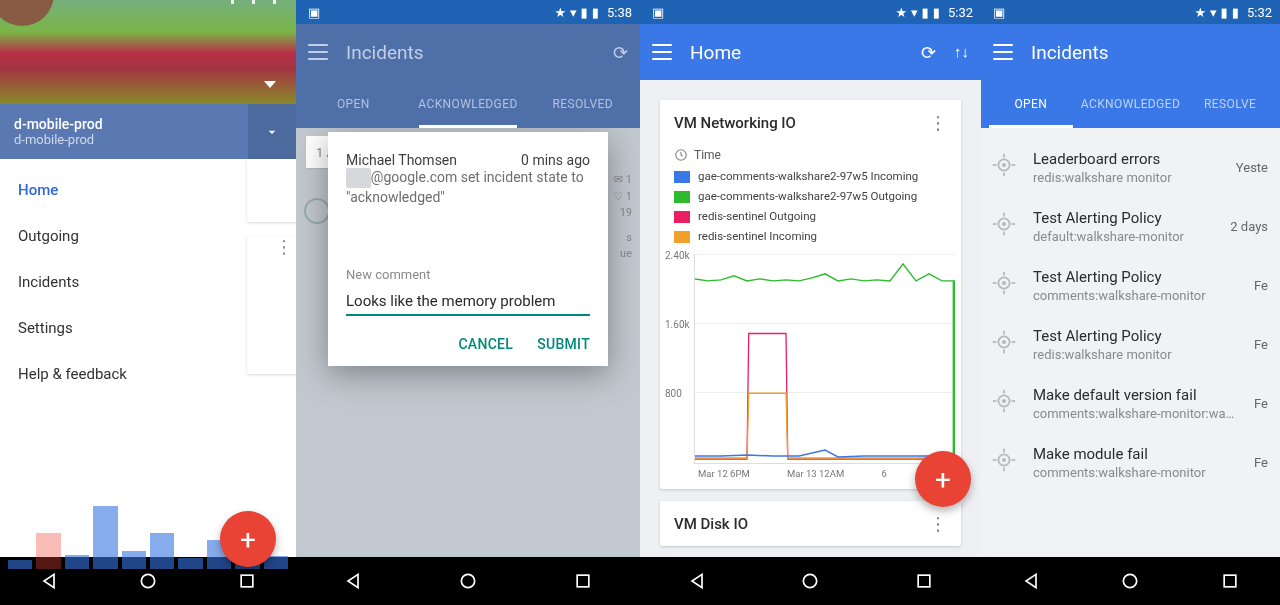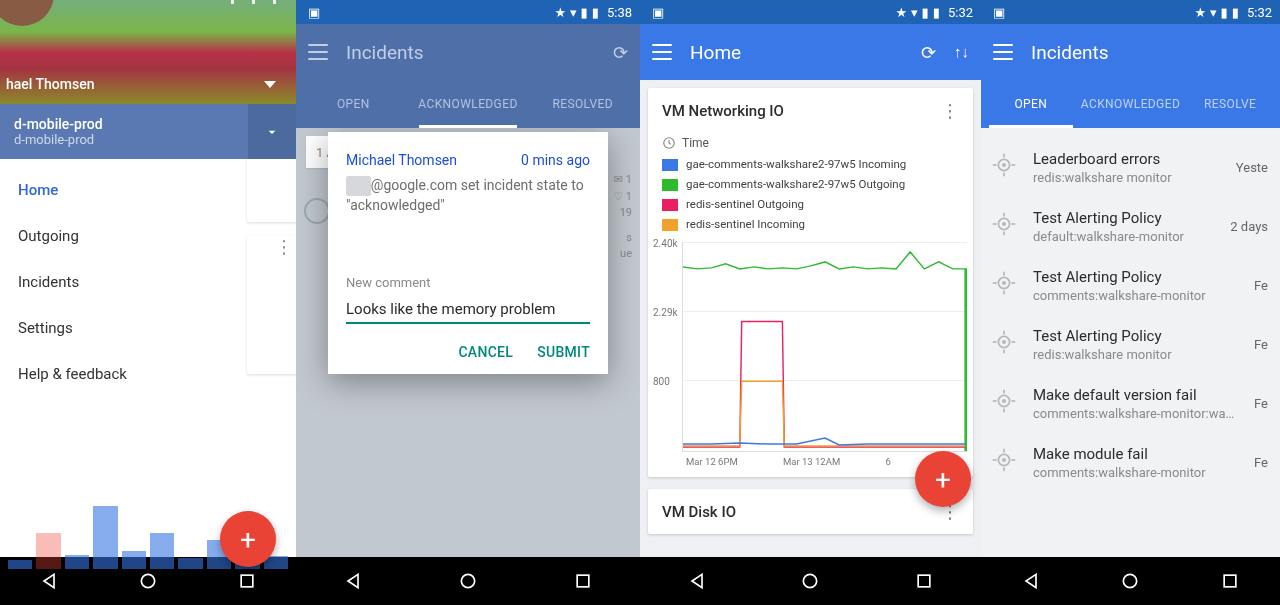--- a/index.html
+++ b/index.html
@@ -55,31 +55,31 @@
 .s1-chart{position:absolute;left:0;bottom:36px;right:0;height:90px;display:flex;align-items:flex-end;gap:4px;padding:0 8px;opacity:.6}
 .s1-chart span{flex:1;background:#3876e2}
 .s1-chart span.r{background:#e43;opacity:.6}
 
 
 .s2 .content{background:#c2c8cf}
 .s2-bar{position:absolute;top:8px;left:10px;right:50px;height:32px;background:#fff;border-radius:1px;box-shadow:0 1px 2px rgba(0,0,0,.1);display:flex;align-items:center;padding:0 10px;color:#888;font-size:13px}
 .s2-strip{position:absolute;right:8px;top:44px;width:34px;height:120px}
 .s2-ico{position:absolute;top:70px;left:8px;width:26px;height:26px;border:2px solid #9aa;border-radius:50%}
 .dialog{position:absolute;top:4px;left:32px;right:32px;background:#fff;box-shadow:0 8px 30px rgba(0,0,0,.35);padding:20px 18px 14px}
-.dialog .head{display:flex;color:#1d4ed8;font-size:14px;margin-bottom:8px}
+.dialog .head{display:flex;color:#404040;font-size:14px;}
 .dialog .head .who{flex:1}
 .dialog .body{color:#6e6e6e;font-size:14px;line-height:1.4;margin-bottom:16px}
 .blur{display:inline-block;background:#d6d8dc;color:transparent;border-radius:2px;padding:0 2px}
 .dialog .label{color:#8a8a8a;font-size:13px;margin-top:60px;margin-bottom:6px}
 .dialog input{width:100%;border:0;border-bottom:2px solid #00897b;font-size:15px;padding:4px 0;color:#2a2a2a;outline:none}
 .dialog-actions{display:flex;justify-content:flex-end;gap:24px;margin-top:20px}
 .dialog-actions span{color:#00897b;font-size:14px;font-weight:500;letter-spacing:.3px}
 
 
-.s3 .content{padding:8px}
+.s3 .content{padding:20px}
 .card{background:#fff;border-radius:2px;box-shadow:0 1px 3px rgba(0,0,0,.18);margin-bottom:12px}
 .card-head{display:flex;align-items:center;padding:12px 14px;font-size:15px;color:#2b2b2b;font-weight:500}
 .card-head .more{color:#777;font-size:18px}
 .legend{padding:0 14px 8px}
 .legend-row{display:flex;align-items:flex-end;gap:8px;font-size:11.5px;color:#424242;padding:3px 0}
 .legend-row .sw{width:16px;height:12px}
 .clock{display:inline-flex;align-items:center;gap:6px;color:#555;font-size:12px}
 .clock svg{width:14px;height:14px;fill:none;stroke:#888;stroke-width:2}
 .chart-wrap{padding:0 6px 4px}
 .chart{position:relative;height:210px;border-left:1px solid #ddd;border-bottom:1px solid #ddd;margin-left:28px;margin-bottom:4px}
@@ -126,21 +126,20 @@
   </div>
   <div class="drawer-header">
     <div class="drawer-bg"></div>
     <div class="turbines">
         <div class="turbine"></div>
         <div class="turbine"></div>
         <div class="turbine"></div>
       </div>
     <div class="avatar"></div>
     <div class="header-text">
-      <div class="name">hael Thomsen</div>
       <div class="caret"></div>
     </div>
   </div>
   <div class="project-box">
     <div class="p1">d-mobile-prod</div>
     <div class="p2">d-mobile-prod</div>
     <div class="project-chevron">
       <svg width="16" height="16" viewBox="0 0 24 24">
           <path fill="#fff" d="M7 10l5 5 5-5z"></path>
         </svg>
@@ -292,21 +291,21 @@
         <div class="legend-row">
             <span class="sw" style="background:#f0a02b"></span>
             <span>redis-sentinel Incoming</span>
           </div>
       </div>
       <div class="chart-wrap">
         <div class="chart">
           <div class="grid" style="top:0"></div>
             <div class="ylabel" style="top:-4px">2.40k</div>
           <div class="grid" style="top:33%"></div>
-            <div class="ylabel" style="top:31%">2.29k</div>
+            <div class="ylabel" style="top:31%">1.60k</div>
           <div class="grid" style="top:66%"></div>
             <div class="ylabel" style="top:64%">800</div>
           <svg class="plot" viewBox="0 0 300 210" preserveAspectRatio="none">
             <polyline fill="none" stroke="#2dbb2d" stroke-width="1.5" points="0,25 15,27 30,26 45,22 60,27 75,25 90,27 105,26 120,27 135,24 150,20 165,27 180,25 195,27 210,26 225,27 240,10 255,27 270,20 285,27 300,27 300,210 298,210 298,27"></polyline>
             <polyline fill="none" stroke="#e91e63" stroke-width="1.5" points="0,206 60,206 62,80 105,80 107,206 300,206"></polyline>
             <polyline fill="none" stroke="#f0a02b" stroke-width="1.5" points="0,205 60,205 62,140 105,140 107,205 300,205"></polyline>
             <polyline fill="none" stroke="#3b78e7" stroke-width="1.5" points="0,203 30,203 60,202 90,203 120,203 150,197 165,204 195,203 225,203 255,203 300,203"></polyline>
             <rect x="298" y="27" width="2" height="183" fill="#2dbb2d"></rect>
           </svg>
         </div>

